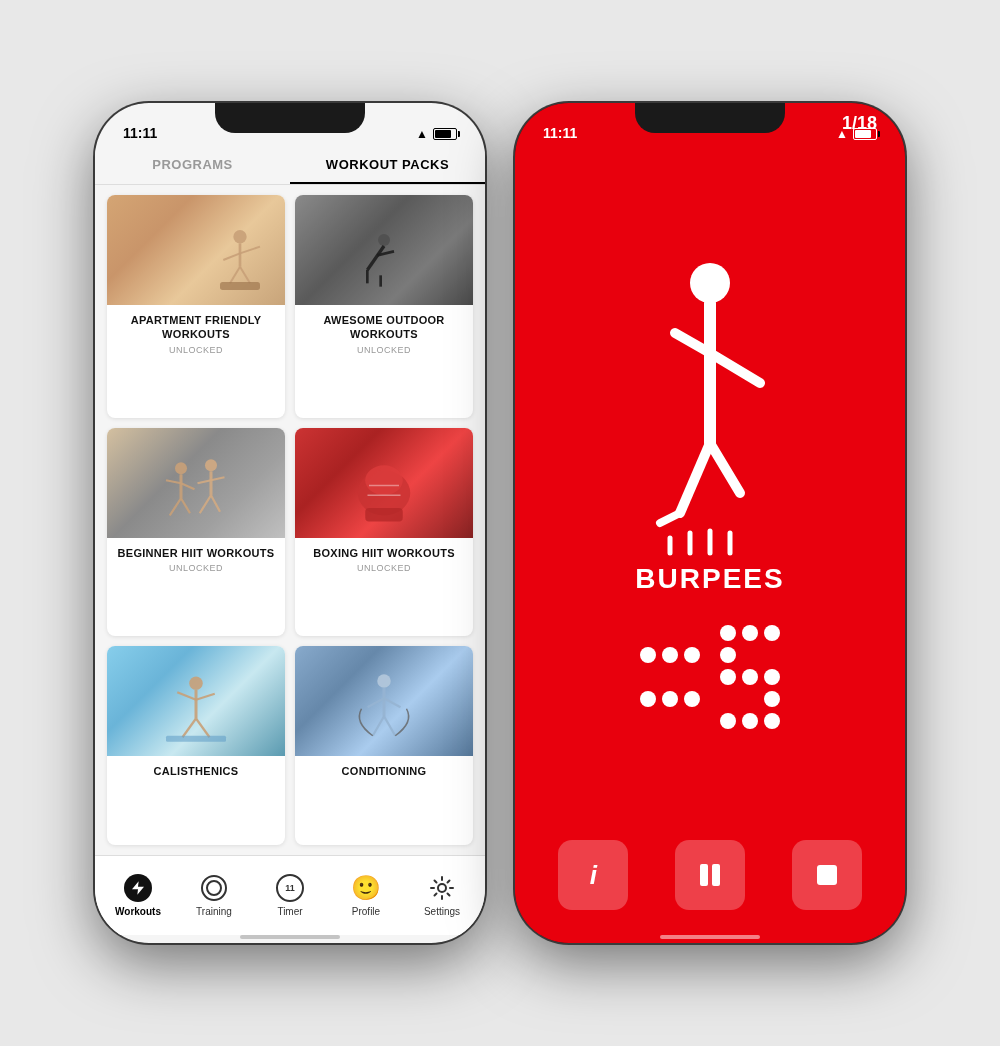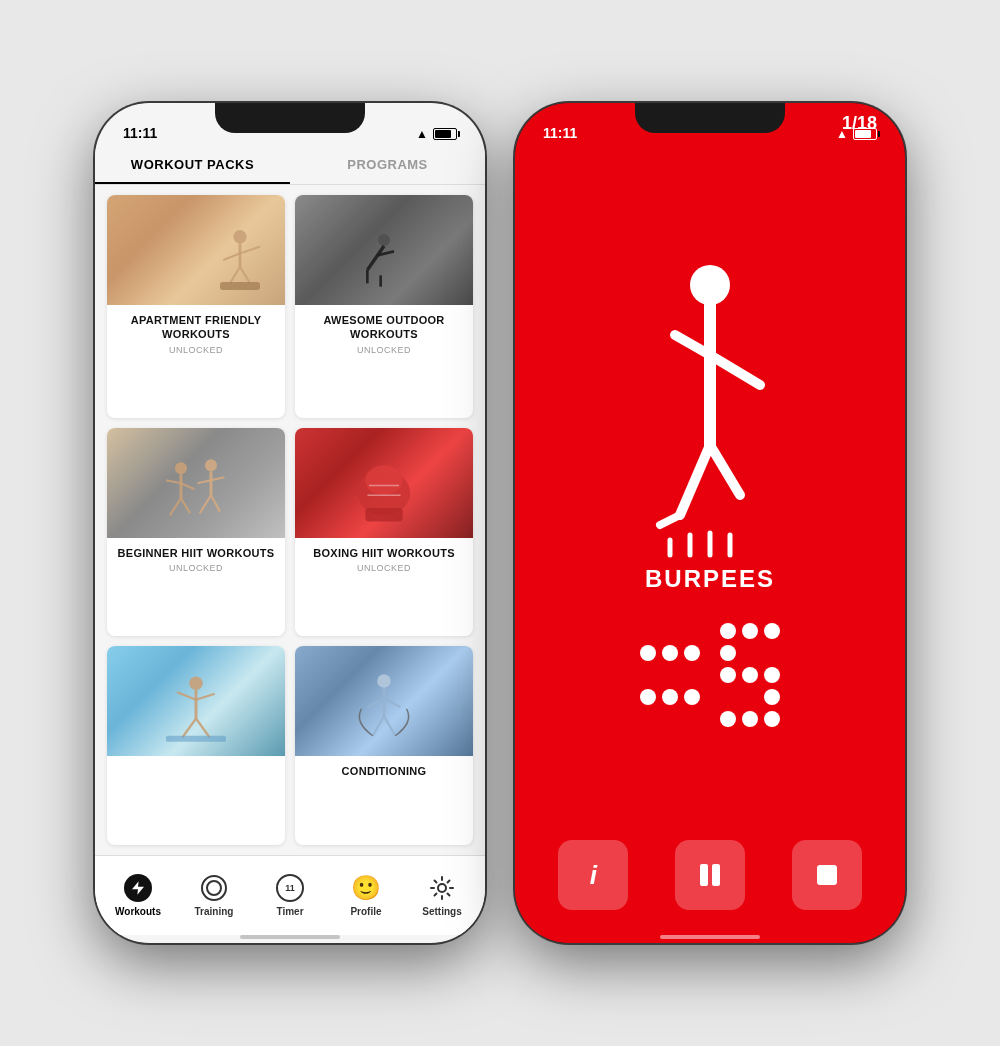--- a/index.html
+++ b/index.html
@@ -239,21 +239,21 @@
       display: flex;
       align-items: center;
       justify-content: center;
       color: #fff;
       font-size: 14px;
     }
 
     .nav-label {
       font-size: 10px;
       color: #333;
-      font-weight: 700;
+      font-weight: 400;
     }
 
     .nav-item.active .nav-label {
       color: #000;
       font-weight: 700;
       text-align: right;
     }
 
     
     .phone-right {
@@ -288,21 +288,21 @@
       display: flex;
       flex-direction: column;
       align-items: center;
       justify-content: center;
       position: relative;
       padding-top: 20px;
     }
 
     .exercise-name {
       color: #fff;
-      font-size: 24px;
+      font-size: 28px;
       font-weight: 800;
       letter-spacing: 2px;
       text-transform: uppercase;
       margin-bottom: 30px;
     }
 
     
     .dot-matrix {
       display: flex;
       gap: 20px;
@@ -380,22 +380,22 @@
       <span class="status-bar-left">11:11</span>
       <div class="status-bar-right">
         <span class="status-wifi">▲</span>
         <div class="status-battery">
           <div class="battery-fill"></div>
         </div>
       </div>
     </div>
 
     <div class="tab-header">
+      <div class="tab-item">PROGRAMS</div>
       <div class="tab-item active">WORKOUT PACKS</div>
-      <div class="tab-item">PROGRAMS</div>
     </div>
 
     <div class="workout-grid">
 
       <div class="workout-card">
         <div class="workout-card-image img-apartment">
           <svg viewBox="0 0 120 110" style="position:absolute;bottom:0;right:5px;width:80px;height:90px;">
 
             <circle cx="60" cy="20" r="10" fill="rgba(200,160,120,0.9)"></circle>
             <line x1="60" y1="30" x2="60" y2="65" stroke="rgba(200,160,120,0.9)" stroke-width="4"></line>
@@ -475,20 +475,24 @@
           <svg viewBox="0 0 120 110" style="position:absolute;bottom:0;left:50%;transform:translateX(-50%);width:90px;height:90px;">
             <circle cx="60" cy="18" r="9" fill="rgba(200,160,120,0.9)"></circle>
             <line x1="60" y1="27" x2="60" y2="65" stroke="rgba(200,160,120,0.9)" stroke-width="4"></line>
             <line x1="60" y1="40" x2="35" y2="30" stroke="rgba(200,160,120,0.9)" stroke-width="3"></line>
             <line x1="60" y1="40" x2="85" y2="32" stroke="rgba(200,160,120,0.9)" stroke-width="3"></line>
             <line x1="60" y1="65" x2="42" y2="90" stroke="rgba(200,160,120,0.9)" stroke-width="3"></line>
             <line x1="60" y1="65" x2="78" y2="90" stroke="rgba(200,160,120,0.9)" stroke-width="3"></line>
             <rect x="20" y="88" width="80" height="8" rx="2" fill="rgba(100,160,200,0.6)"></rect>
           </svg>
         </div>
+        <div class="workout-card-info">
+          <div class="workout-card-title">CALISTHENICS</div>
+          <div class="workout-card-subtitle"></div>
+        </div>
       </div>
 
       <div class="workout-card">
         <div class="workout-card-image img-conditioning">
           <svg viewBox="0 0 120 110" style="position:absolute;bottom:0;left:50%;transform:translateX(-50%);width:90px;height:90px;">
             <circle cx="60" cy="15" r="9" fill="rgba(180,200,220,0.9)"></circle>
             <line x1="60" y1="24" x2="60" y2="62" stroke="rgba(150,180,210,0.9)" stroke-width="4"></line>
             <line x1="60" y1="38" x2="38" y2="50" stroke="rgba(150,180,210,0.9)" stroke-width="3"></line>
             <line x1="60" y1="38" x2="82" y2="50" stroke="rgba(150,180,210,0.9)" stroke-width="3"></line>
             <line x1="60" y1="62" x2="45" y2="88" stroke="rgba(150,180,210,0.9)" stroke-width="3"></line>

